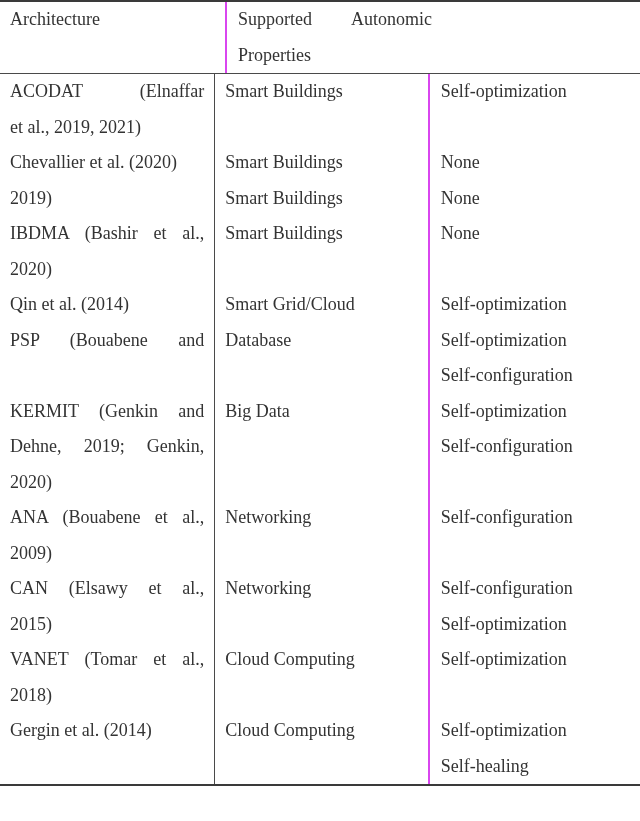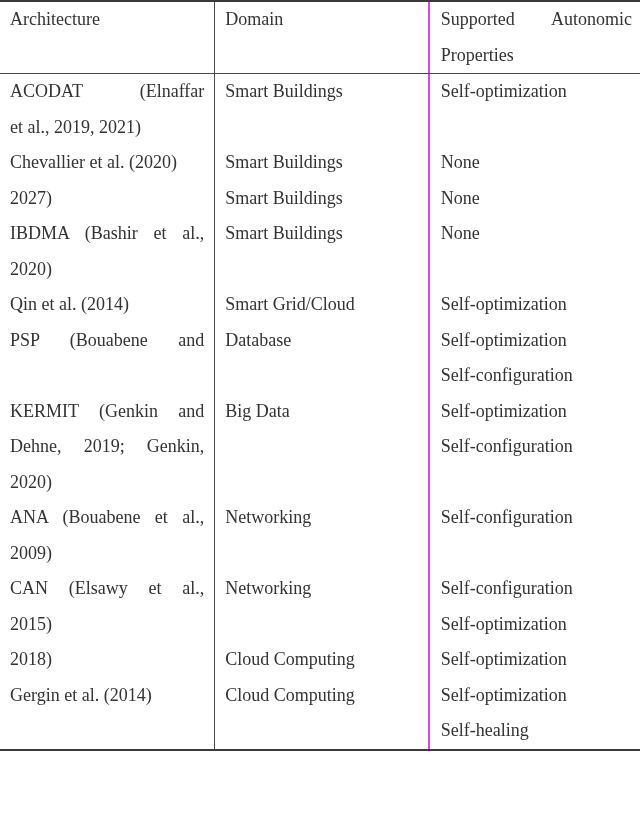--- a/index.html
+++ b/index.html
@@ -60,23 +60,20 @@
   }
 </style>
 </head>
 <body>
 
 <div class="table">
   <div class="row header-row">
     <div class="cell c0">
       <div class="line">Architecture</div>
     </div>
-    <div class="cell c1">
-      <div class="line">Domain</div>
-    </div>
     <div class="cell c2">
       <div class="line just">Supported Autonomic</div>
       <div class="line">Properties</div>
     </div>
   </div>
   <div>
       <div class="row body-row">
         <div class="cell c0">
           <div class="line just">ACODAT (Elnaffar</div>
           <div class="line">et al., 2019, 2021)</div>
@@ -94,21 +91,21 @@
         </div>
         <div class="cell c1">
           <div class="line">Smart Buildings</div>
         </div>
         <div class="cell c2">
           <div class="line">None</div>
         </div>
       </div>
       <div class="row body-row">
         <div class="cell c0">
-          <div class="line">2027)</div>
+          <div class="line">2019)</div>
         </div>
         <div class="cell c1">
           <div class="line">Smart Buildings</div>
         </div>
         <div class="cell c2">
           <div class="line">None</div>
         </div>
       </div>
       <div class="row body-row">
         <div class="cell c0">
@@ -179,20 +176,21 @@
         <div class="cell c1">
           <div class="line">Networking</div>
         </div>
         <div class="cell c2">
           <div class="line">Self-configuration</div>
           <div class="line">Self-optimization</div>
         </div>
       </div>
       <div class="row body-row">
         <div class="cell c0">
+          <div class="line just">VANET (Tomar et al.,</div>
           <div class="line">2018)</div>
         </div>
         <div class="cell c1">
           <div class="line">Cloud Computing</div>
         </div>
         <div class="cell c2">
           <div class="line">Self-optimization</div>
         </div>
       </div>
       <div class="row body-row">

